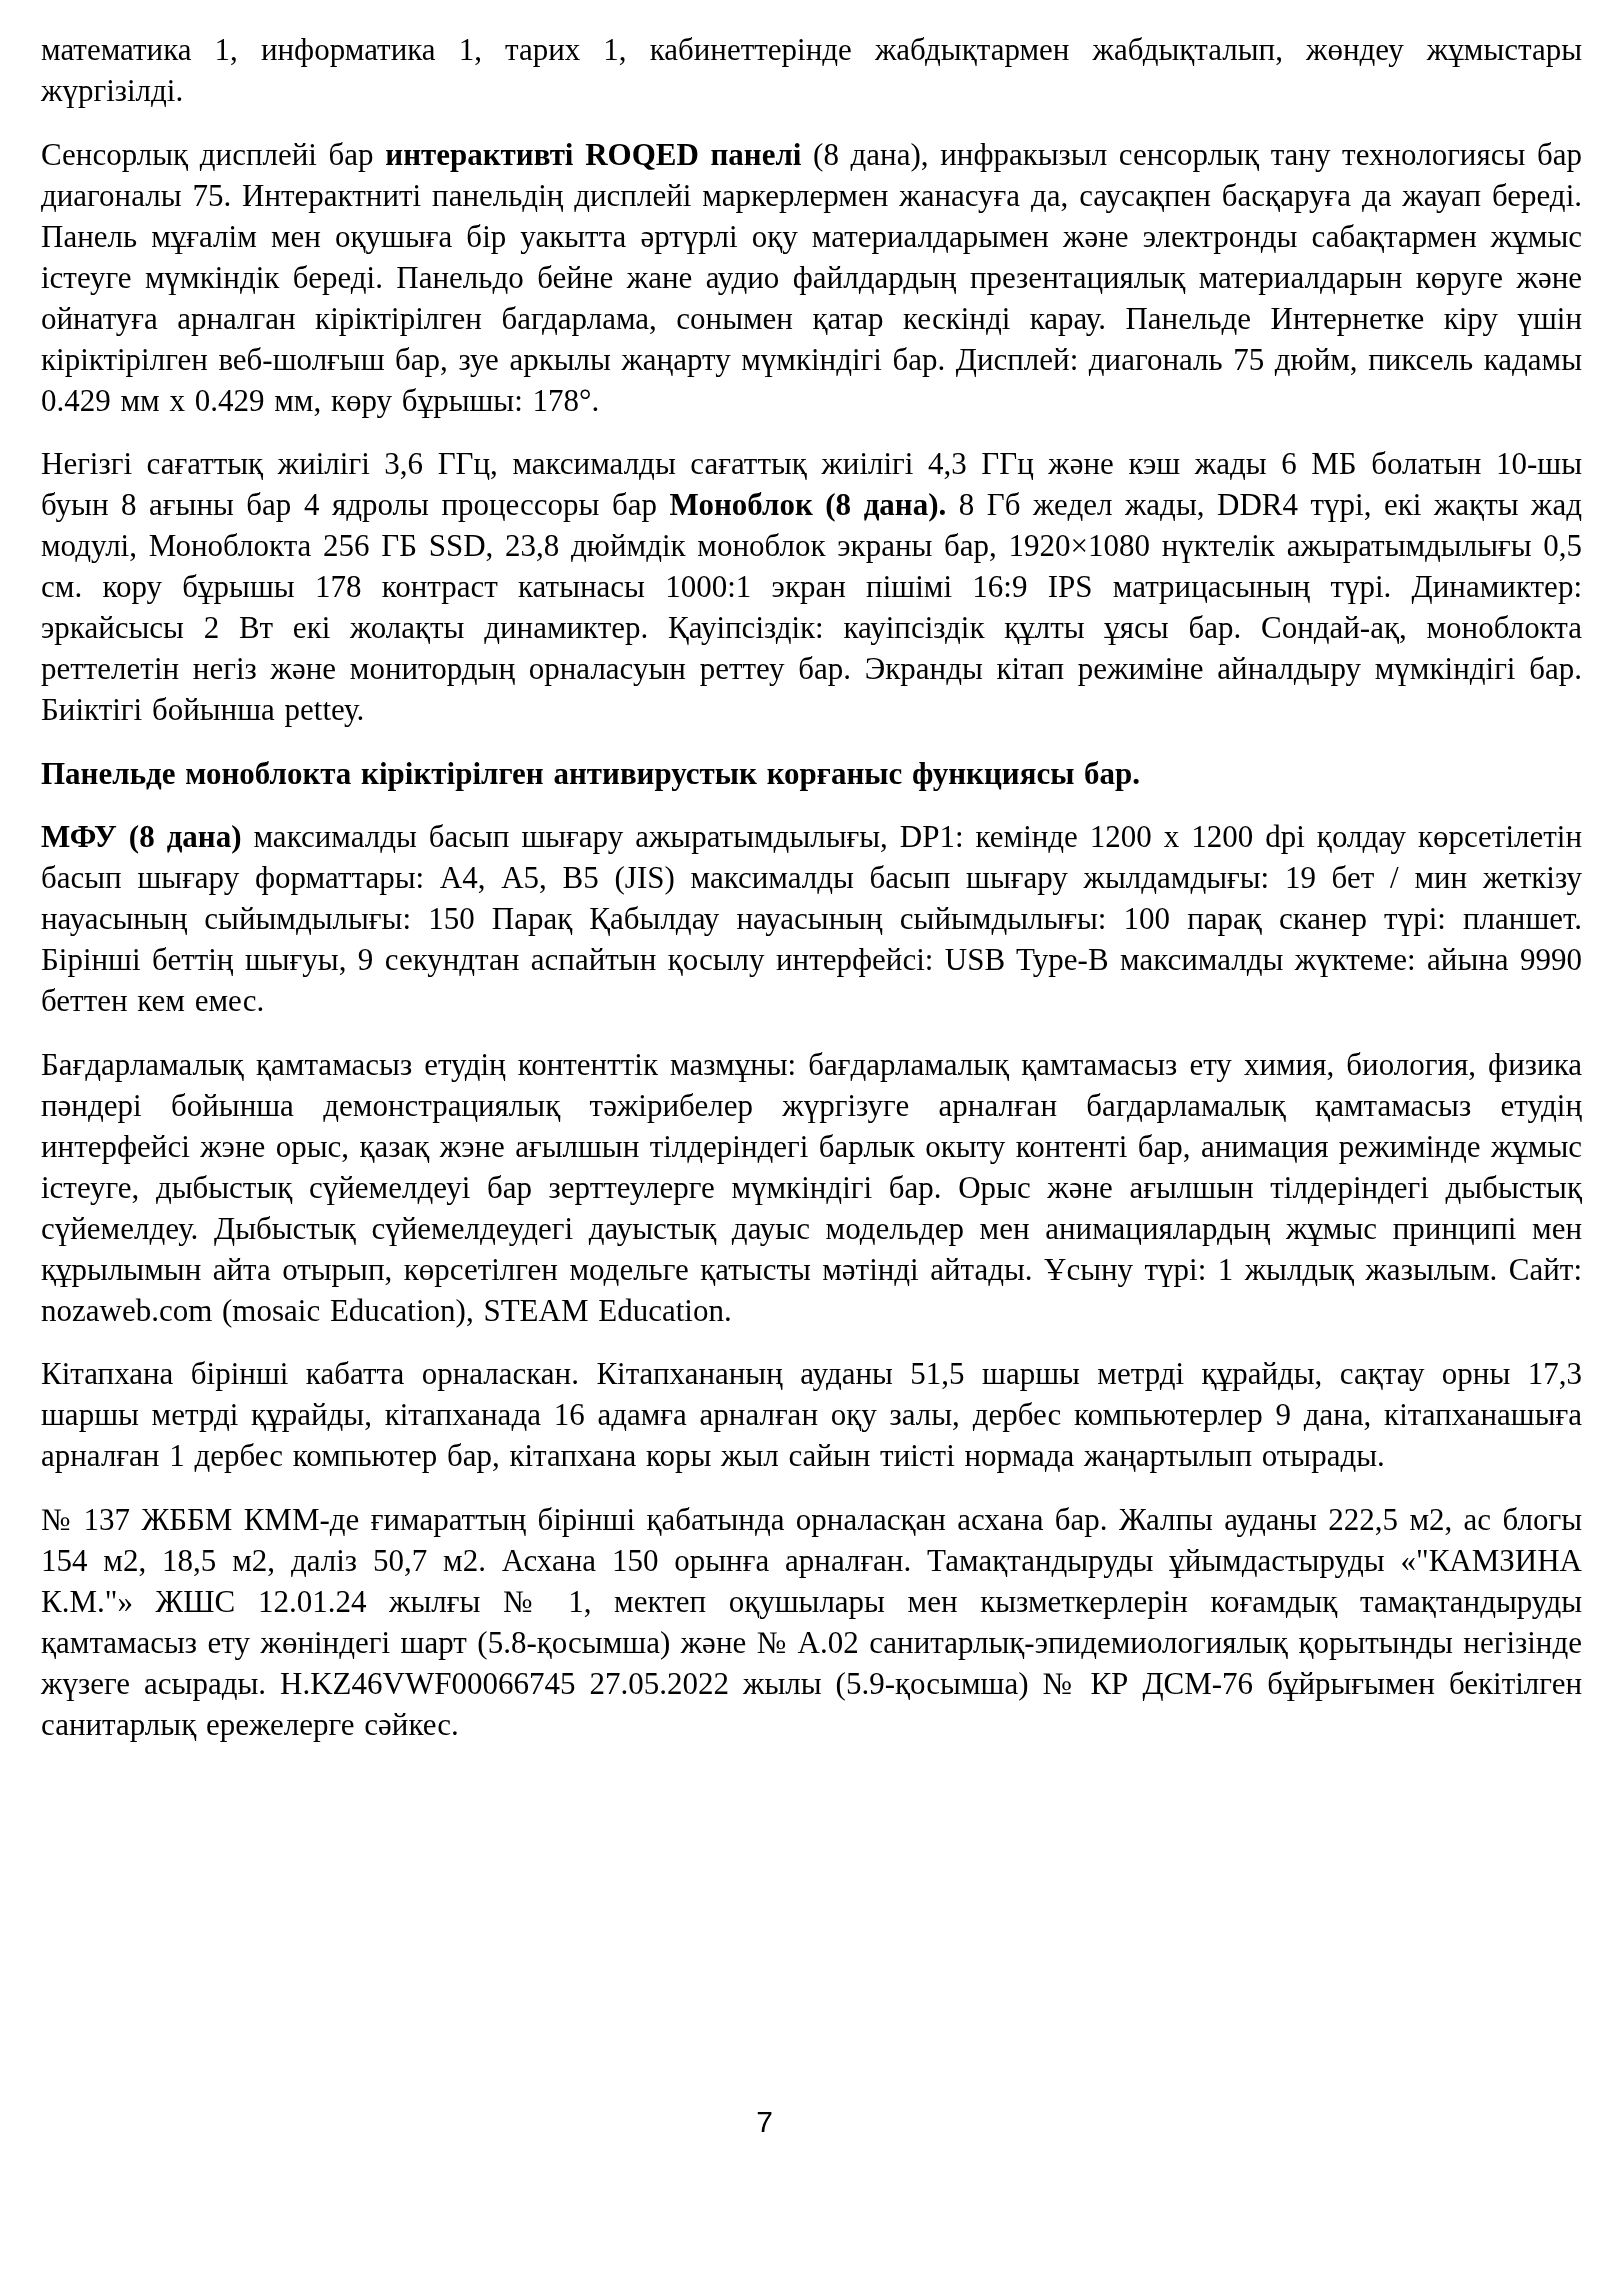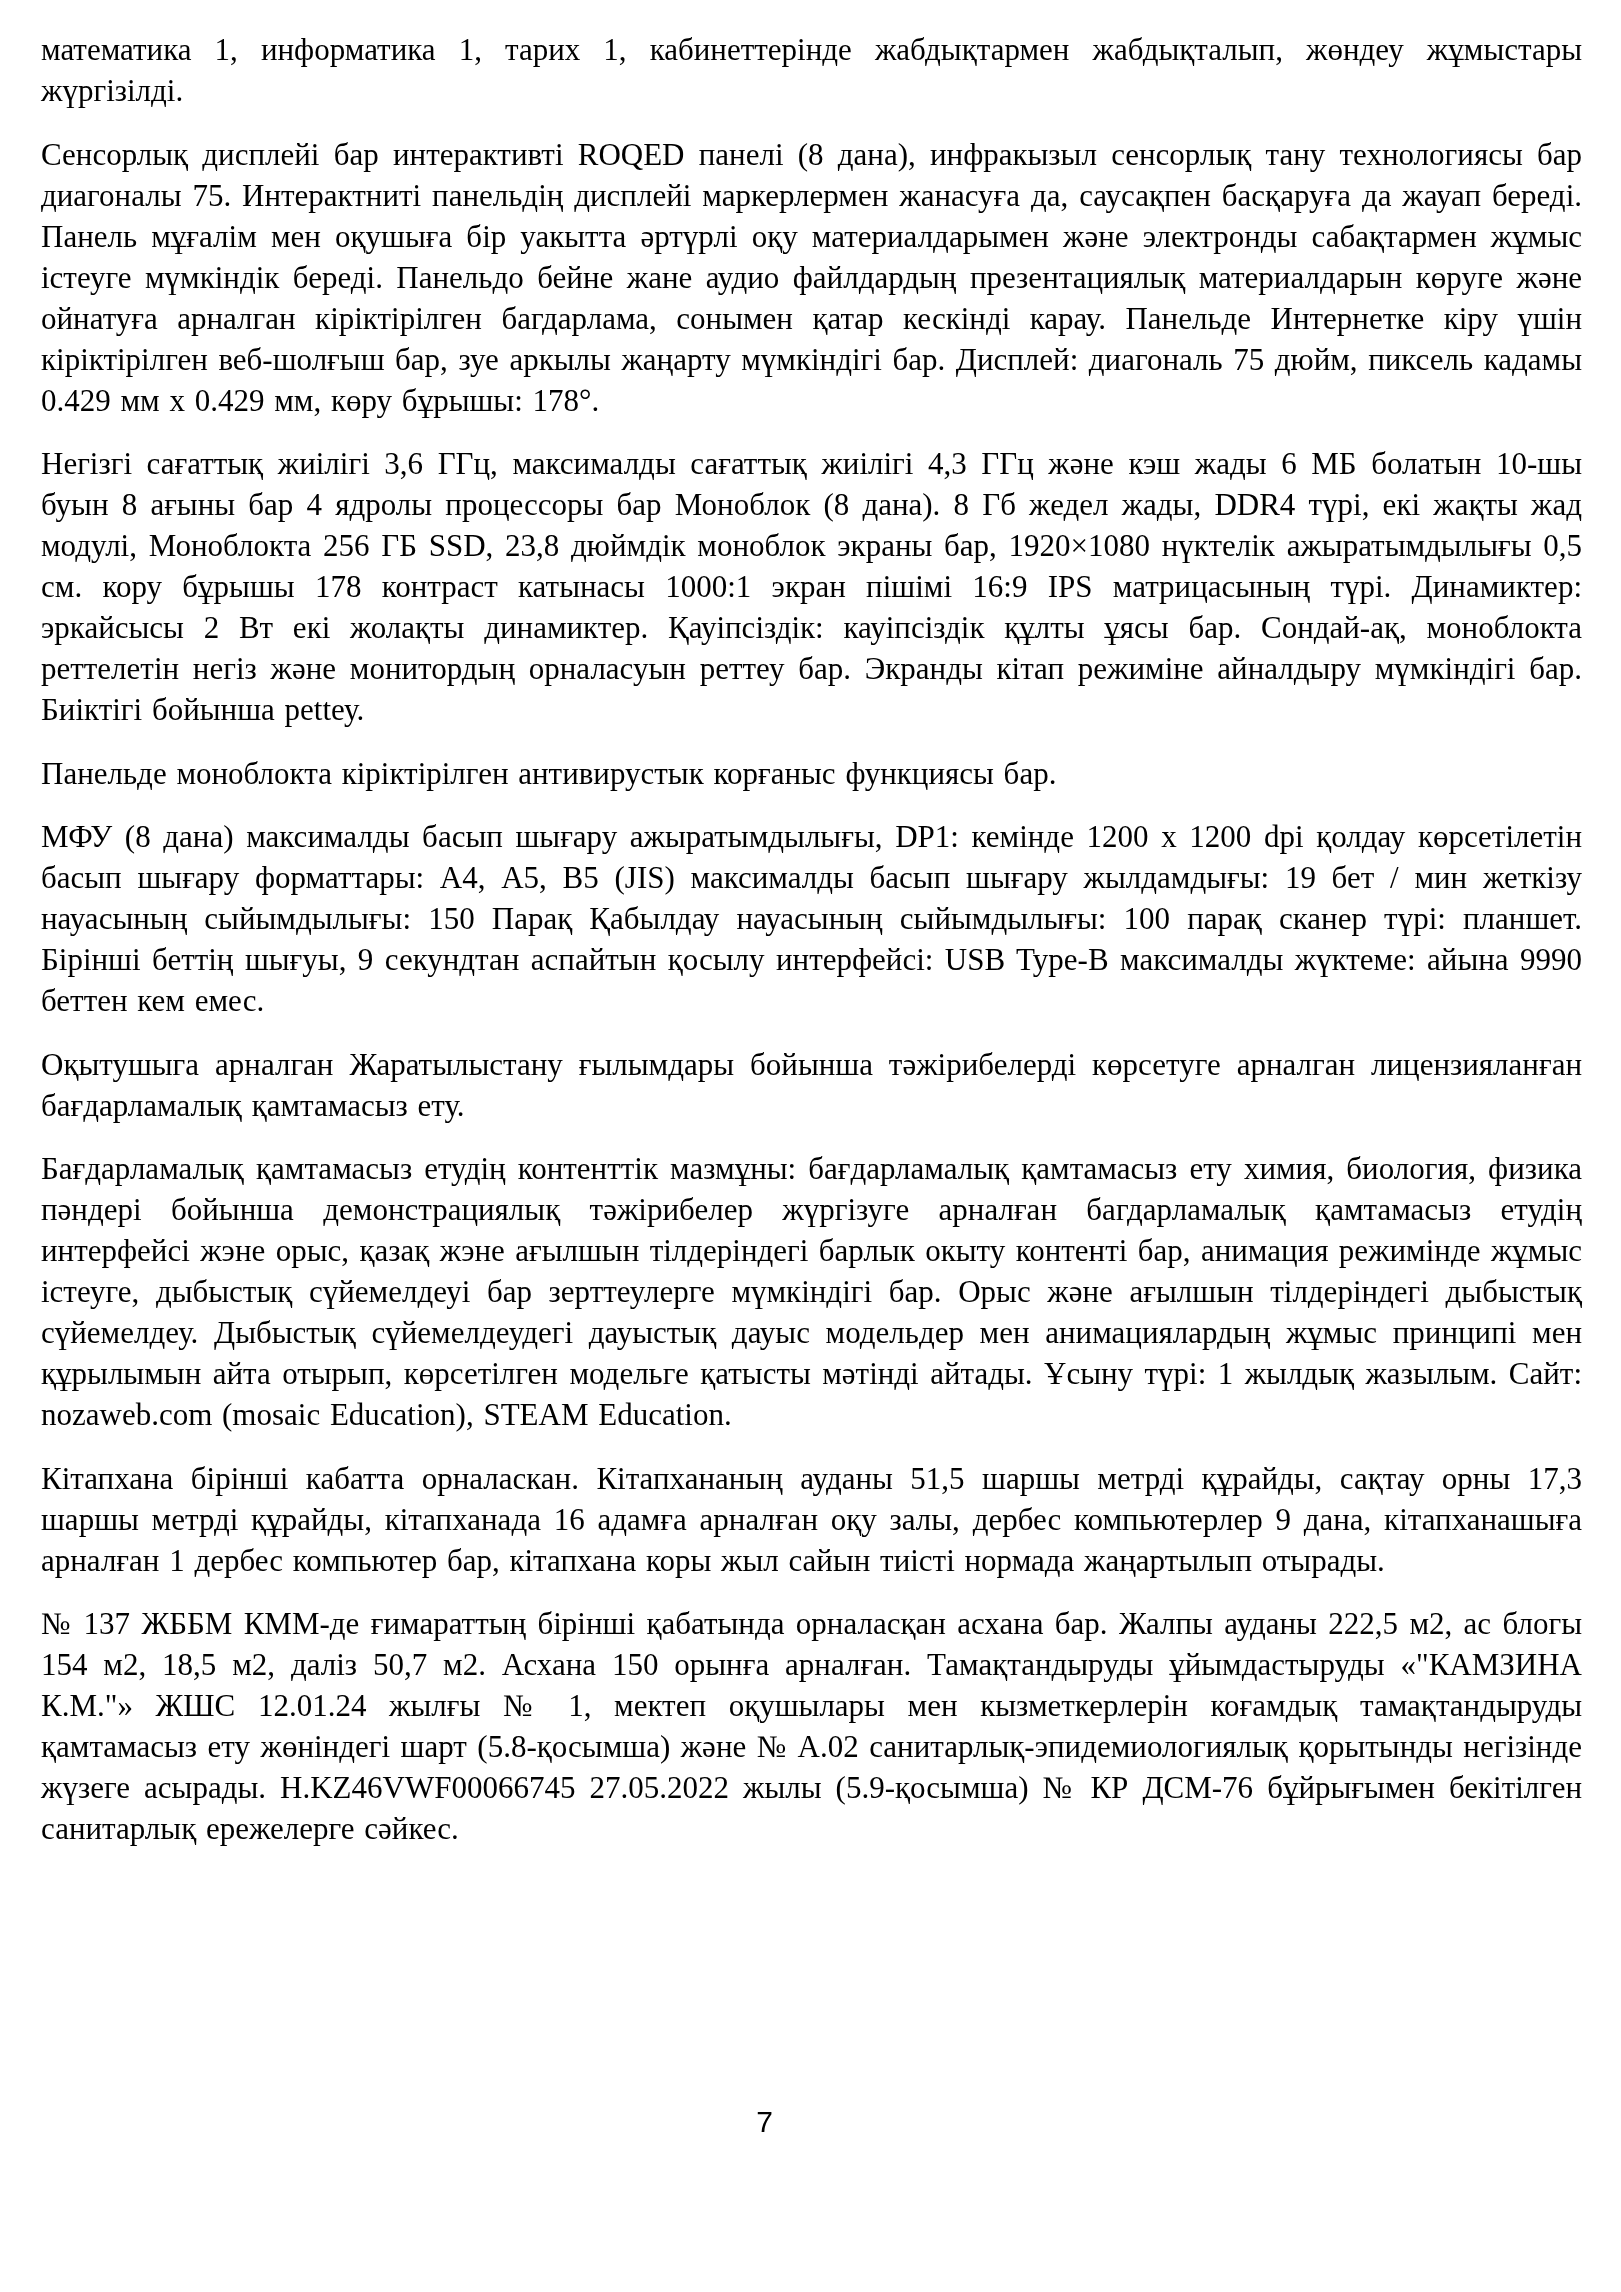--- a/index.html
+++ b/index.html
@@ -15,21 +15,21 @@
     padding: 29px 39px 0 41px;
     position: relative;
   }
   p.para {
     margin: 0 0 22.5px 0;
     font-size: 31px;
     line-height: 41px;
     text-align: justify;
     word-spacing: 2px;
   }
-  .b { font-weight: normal; }
+  .b { font-weight: bold; }
   .page-number {
     position: absolute;
     top: 2105px; left: 0; width: 1529px;
     text-align: center;
     font-family: "Liberation Sans", sans-serif;
     font-size: 30px;
     color: #000;
   }
 </style>
 </head>
@@ -41,21 +41,20 @@
 
 
   <p class="para"><span>Сенсорлық дисплейі бар </span><span class="b">интерактивті ROQED панелі</span><span> (8 дана), инфракызыл сенсорлық тану технологиясы бар диагоналы 75. Интерактниті панельдің дисплейі маркерлермен жанасуға да, саусақпен басқаруға да жауап береді. Панель мұғалім мен оқушыға бір уакытта әртүрлі оқу материалдарымен және электронды сабақтармен жұмыс істеуге мүмкіндік береді. Панельдо бейне жане аудио файлдардың презентациялық материалдарын көруге және ойнатуға арналган кіріктірілген багдарлама, сонымен қатар кескінді карау. Панельде Интернетке кіру үшін кіріктірілген веб-шолғыш бар, зуе аркылы жаңарту мүмкіндігі бар. Дисплей: диагональ 75 дюйм, пиксель кадамы 0.429 мм х 0.429 мм, көру бұрышы: 178°.</span></p>
 
   <p class="para"><span>Негізгі сағаттық жиілігі 3,6 ГГц, максималды сағаттық жиілігі 4,3 ГГц және кэш жады 6 МБ болатын 10-шы буын 8 ағыны бар 4 ядролы процессоры бар </span><span class="b">Моноблок (8 дана).</span><span> 8 Гб жедел жады, DDR4 түрі, екі жақты жад модулі, Моноблокта 256 ГБ SSD, 23,8 дюймдік моноблок экраны бар, 1920×1080 нүктелік ажыратымдылығы 0,5 см. кору бұрышы 178 контраст катынасы 1000:1 экран пішімі 16:9 IPS матрицасының түрі. Динамиктер: эркайсысы 2 Вт екі жолақты динамиктер. Қауіпсіздік: кауіпсіздік құлты ұясы бар. Сондай-ақ, моноблокта реттелетін негіз және монитордың орналасуын реттеу бар. Экранды кітап режиміне айналдыру мүмкіндігі бар. Биіктігі бойынша реttеу.</span></p>
 
   <p class="para b"><span>Панельде моноблокта кіріктірілген антивирустык корғаныс функциясы бар.</span></p>
 
   <p class="para"><span class="b">МФУ (8 дана)</span><span> максималды басып шығару ажыратымдылығы, DP1: кемінде 1200 x 1200 dpi қолдау көрсетілетін басып шығару форматтары: А4, А5, В5 (JIS) максималды басып шығару жылдамдығы: 19 бет / мин жеткізу науасының сыйымдылығы: 150 Парақ Қабылдау науасының сыйымдылығы: 100 парақ сканер түрі: планшет. Бірінші беттің шығуы, 9 секундтан аспайтын қосылу интерфейсі: USB Type-B максималды жүктеме: айына 9990 беттен кем емес.</span></p>
 
-  <p class="para b"><span>Оқытушыга арналган Жаратылыстану ғылымдары бойынша тәжірибелерді көрсетуге арналган лицензияланған бағдарламалық қамтамасыз ету.</span></p>
 
   <p class="para"><span>Бағдарламалық қамтамасыз етудің контенттік мазмұны: бағдарламалық қамтамасыз ету химия, биология, физика пәндері бойынша демонстрациялық тәжірибелер жүргізуге арналған багдарламалық қамтамасыз етудің интерфейсі жэне орыс, қазақ жэне ағылшын тілдеріндегі барлык окыту контенті бар, анимация режимінде жұмыс істеуге, дыбыстық сүйемелдеуі бар зерттеулерге мүмкіндігі бар. Орыс және ағылшын тілдеріндегі дыбыстық сүйемелдеу. Дыбыстық сүйемелдеудегі дауыстық дауыс модельдер мен анимациялардың жұмыс принципі мен құрылымын айта отырып, көрсетілген модельге қатысты мәтінді айтады. Ұсыну түрі: 1 жылдық жазылым. Сайт: nozaweb.com (mosaic Education), STEAM Education.</span></p>
 
   <p class="para"><span>Кітапхана бірінші кабатта орналаскан. Кітапхананың ауданы 51,5 шаршы метрді құрайды, сақтау орны 17,3 шаршы метрді құрайды, кітапханада 16 адамға арналған оқу залы, дербес компьютерлер 9 дана, кітапханашыға арналған 1 дербес компьютер бар, кітапхана коры жыл сайын тиісті нормада жаңартылып отырады.</span></p>
 
   <p class="para"><span>№ 137 ЖББМ КММ-де ғимараттың бірінші қабатында орналасқан асхана бар. Жалпы ауданы 222,5 м2, ас блогы 154 м2, 18,5 м2, даліз 50,7 м2. Асхана 150 орынға арналған. Тамақтандыруды ұйымдастыруды «"КАМЗИНА К.М."» ЖШС 12.01.24 жылғы № 1, мектеп оқушылары мен кызметкерлерін коғамдық тамақтандыруды қамтамасыз ету жөніндегі шарт (5.8-қосымша) және № А.02 санитарлық-эпидемиологиялық қорытынды негізінде жүзеге асырады. H.KZ46VWF00066745 27.05.2022 жылы (5.9-қосымша) № КР ДСМ-76 бұйрығымен бекітілген санитарлық ережелерге сәйкес.</span></p>
 
   <div class="page-number">7</div>
 
 </div>

